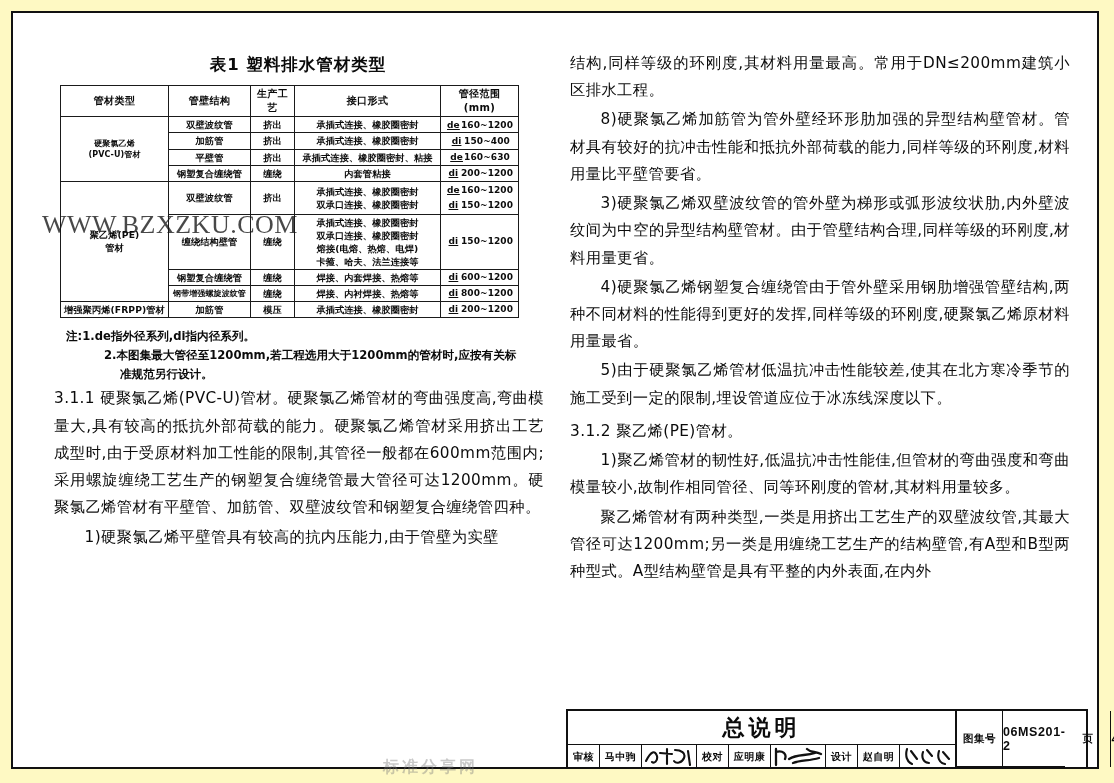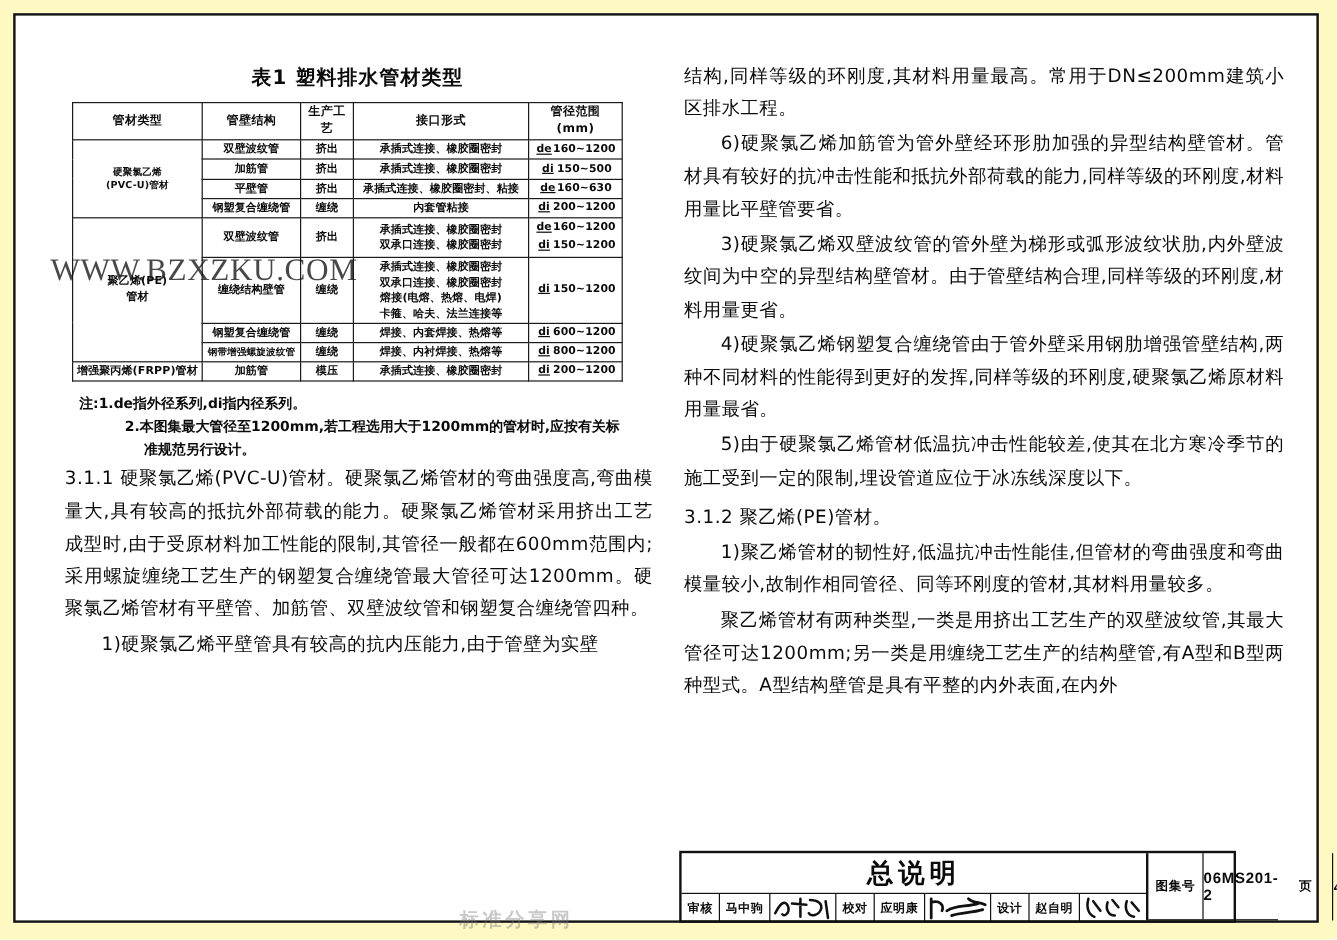--- a/index.html
+++ b/index.html
@@ -140,21 +140,21 @@
     letter-spacing: 3px;
     white-space: nowrap;
     pointer-events: none;
     font-weight: bold;
   }
 
   
   #title-block {
     position: absolute;
     left: 566px; top: 709px;
-    width: 464px; height: 60px;
+    width: 522px; height: 60px;
     border: 2.2px solid #111;
     box-sizing: border-box;
     display: flex;
   }
   #tb-left {
     flex: 0 0 389px;
     display: flex;
     flex-direction: column;
     border-right: 2.2px solid #111;
     box-sizing: border-box;
@@ -268,21 +268,21 @@
             </td>
           </tr>
           <tr>
             <td>加筋管</td>
             <td>挤出</td>
             <td>
               <div>承插式连接、橡胶圈密封</div>
             </td>
             <td class="dia-cell">
               <div class="dia-stack">
-                <div><span class="d-sym">di</span><span class="d-val">150~500</span></div>
+                <div><span class="d-sym">di</span><span class="d-val">150~400</span></div>
               </div>
             </td>
           </tr>
           <tr>
             <td>平壁管</td>
             <td>挤出</td>
             <td>
               <div>承插式连接、橡胶圈密封、粘接</div>
             </td>
             <td class="dia-cell">
@@ -385,21 +385,21 @@
       </div>
       <div class="note-cont" style="margin-left:54px">准规范另行设计。</div>
     </div>
 
     <div class="para">3.1.1  硬聚氯乙烯(PVC-U)管材。硬聚氯乙烯管材的弯曲强度高,弯曲模量大,具有较高的抵抗外部荷载的能力。硬聚氯乙烯管材采用挤出工艺成型时,由于受原材料加工性能的限制,其管径一般都在600mm范围内;采用螺旋缠绕工艺生产的钢塑复合缠绕管最大管径可达1200mm。硬聚氯乙烯管材有平壁管、加筋管、双壁波纹管和钢塑复合缠绕管四种。</div>
     <div class="para indent">1)硬聚氯乙烯平壁管具有较高的抗内压能力,由于管壁为实壁</div>
   </div>
 
   <div id="col-right">
     <div class="para">结构,同样等级的环刚度,其材料用量最高。常用于DN≤200mm建筑小区排水工程。</div>
-    <div class="para indent">6)硬聚氯乙烯加筋管为管外壁经环形肋加强的异型结构壁管材。管材具有较好的抗冲击性能和抵抗外部荷载的能力,同样等级的环刚度,材料用量比平壁管要省。</div>
+    <div class="para indent">8)硬聚氯乙烯加筋管为管外壁经环形肋加强的异型结构壁管材。管材具有较好的抗冲击性能和抵抗外部荷载的能力,同样等级的环刚度,材料用量比平壁管要省。</div>
     <div class="para indent">3)硬聚氯乙烯双壁波纹管的管外壁为梯形或弧形波纹状肋,内外壁波纹间为中空的异型结构壁管材。由于管壁结构合理,同样等级的环刚度,材料用量更省。</div>
     <div class="para indent">4)硬聚氯乙烯钢塑复合缠绕管由于管外壁采用钢肋增强管壁结构,两种不同材料的性能得到更好的发挥,同样等级的环刚度,硬聚氯乙烯原材料用量最省。</div>
     <div class="para indent">5)由于硬聚氯乙烯管材低温抗冲击性能较差,使其在北方寒冷季节的施工受到一定的限制,埋设管道应位于冰冻线深度以下。</div>
     <div class="para heading">3.1.2  聚乙烯(PE)管材。</div>
     <div class="para indent">1)聚乙烯管材的韧性好,低温抗冲击性能佳,但管材的弯曲强度和弯曲模量较小,故制作相同管径、同等环刚度的管材,其材料用量较多。</div>
     <div class="para indent">聚乙烯管材有两种类型,一类是用挤出工艺生产的双壁波纹管,其最大管径可达1200mm;另一类是用缠绕工艺生产的结构壁管,有A型和B型两种型式。A型结构壁管是具有平整的内外表面,在内外</div>
   </div>
 
   <div class="watermark-main">WWW.BZXZKU.COM</div>
   <div class="watermark-bottom">标准分享网</div>

